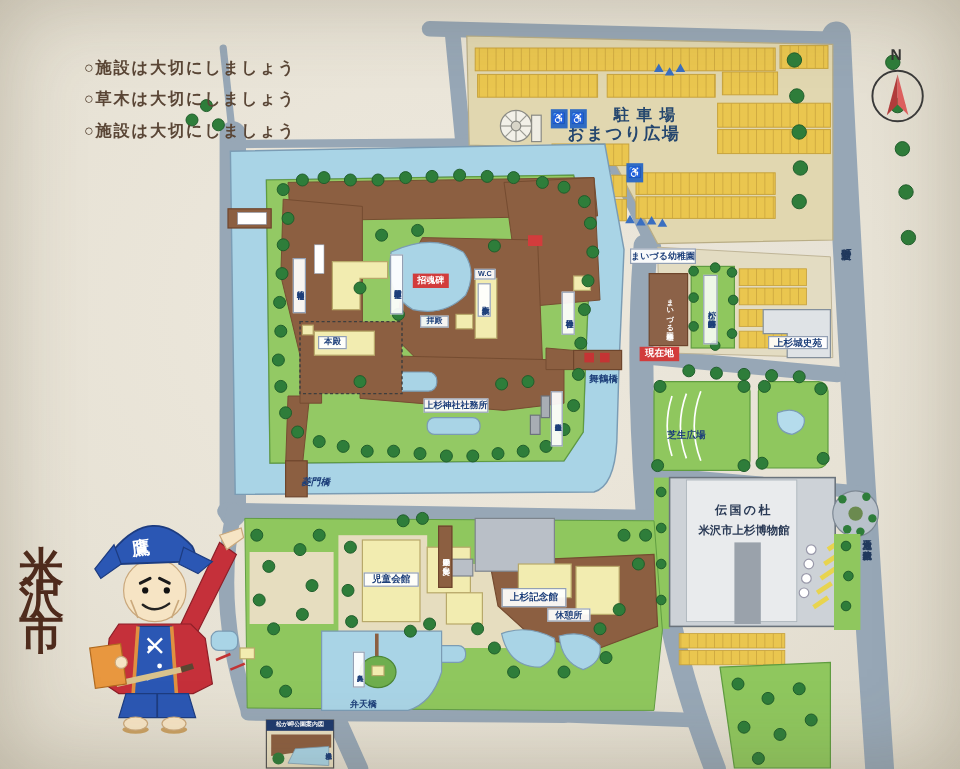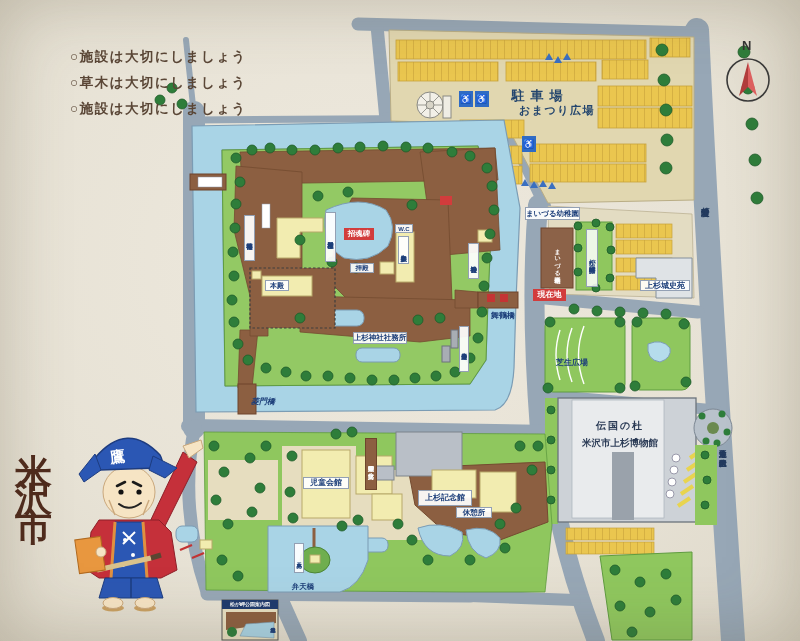--- a/index.html
+++ b/index.html
@@ -462,21 +462,21 @@
   <div>○施設は大切にしましょう</div>
   <div>○草木は大切にしましょう</div>
   <div>○施設は大切にしましょう</div>
 </div>
 
 <div class="abs city">米沢市</div>
 <div class="abs n-mark" style="left:742px;top:38px;">N</div>
 <div class="abs hat-char" style="left:110px;top:448px;">鷹</div>
 
 <div class="lbl-plain pk-title" style="left:500px;top:88px;width:80px;height:15px;font-size:13px;letter-spacing:6px;">駐車場</div>
-<div class="lbl-plain pk-title" style="left:517px;top:104px;width:80px;height:13px;font-size:11px;letter-spacing:1.5px;">おまつり広場</div>
+<div class="lbl-plain pk-title" style="left:480px;top:104px;width:80px;height:13px;font-size:14px;letter-spacing:1.5px;">おまつり広場</div>
 
 <div class="lbl wheel" style="left:459px;top:91px;width:14px;height:16px;font-size:9px;">♿</div>
 <div class="lbl wheel" style="left:475px;top:91px;width:14px;height:16px;font-size:9px;">♿</div>
 <div class="lbl wheel" style="left:522px;top:136px;width:14px;height:16px;font-size:9px;">♿</div>
 
 <div class="lbl-plain v road-name" style="left:699px;top:150px;width:13px;height:112px;font-size:8.5px;">愛宕町通り</div>
 <div class="lbl-plain v road-name" style="left:716px;top:366px;width:13px;height:165px;font-size:7.5px;">主要地方道 米沢・猪苗代線</div>
 
 <div class="lbl v" style="left:244px;top:215px;width:11px;height:46px;font-size:6px;">福徳稲荷神社</div>
 <div class="lbl v" style="left:325px;top:212px;width:11px;height:50px;font-size:6px;">上杉神社稽照殿</div>

